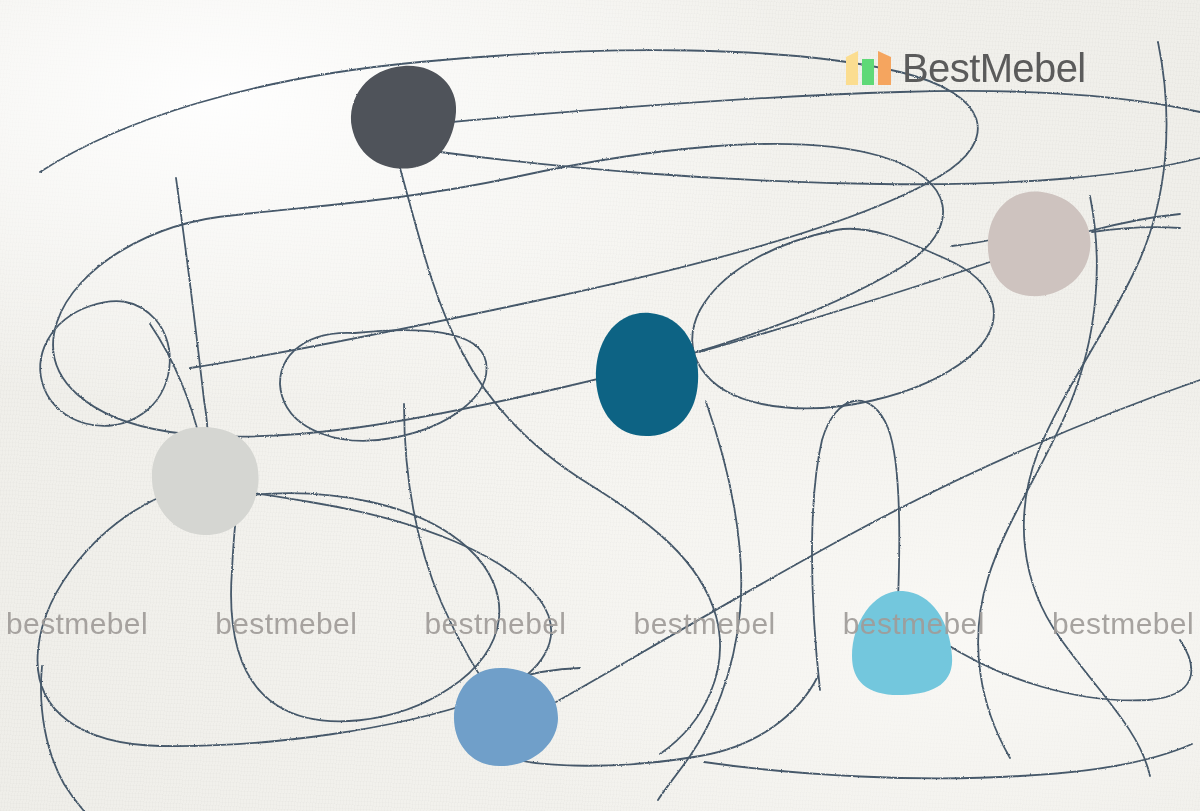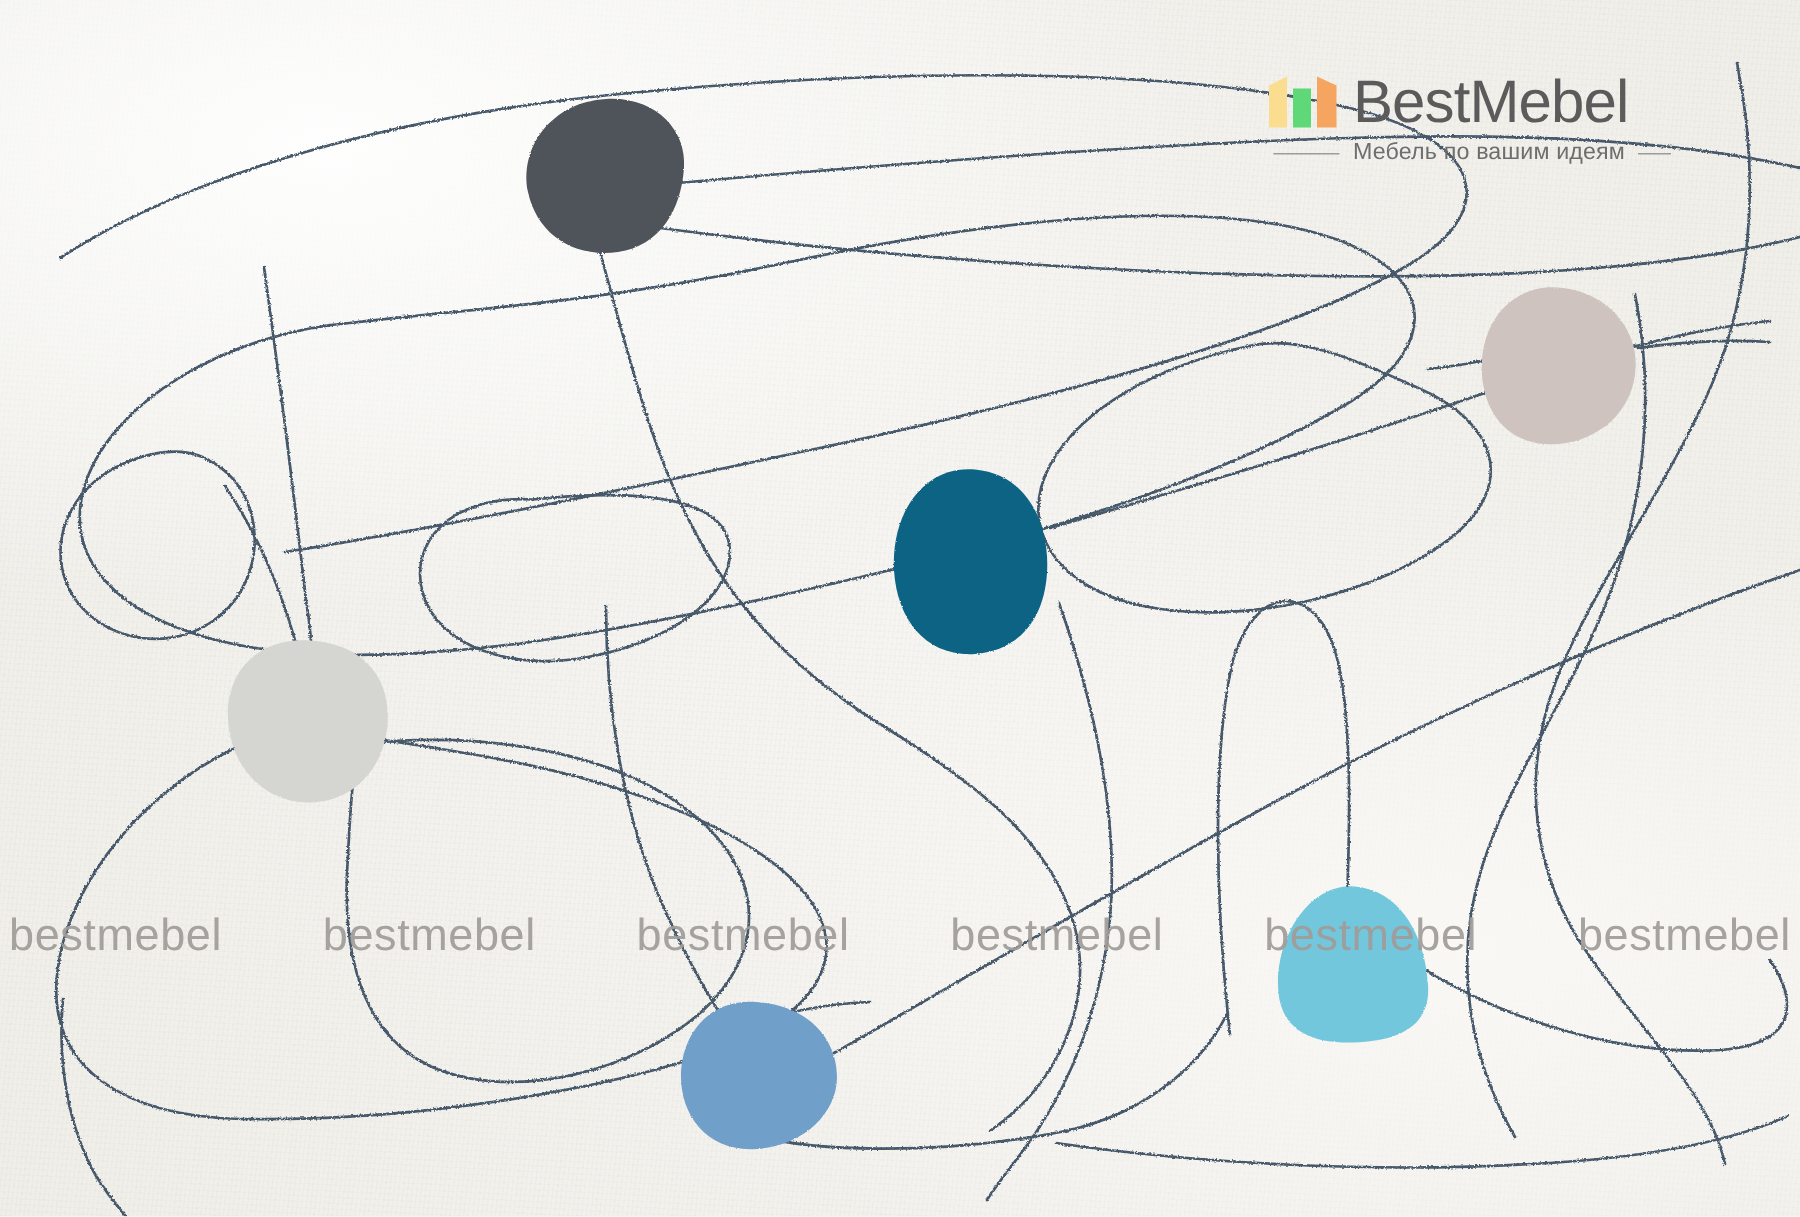--- a/index.html
+++ b/index.html
@@ -218,20 +218,15 @@
 
   <div id="logo">
     <div id="logo-top">
       <svg id="logo-mark" viewBox="0 0 48 40" xmlns="http://www.w3.org/2000/svg">
         <polygon fill="#fbdd90" points="1,9 13,3 13,37 1,37"></polygon>
         <rect fill="#5fd977" x="17" y="11" width="12" height="26"></rect>
         <polygon fill="#f5a55f" points="33,3 46,9 46,37 33,37"></polygon>
       </svg>
       <div id="logo-wordmark">BestMebel</div>
     </div>
-    <div id="logo-tagline-row">
-      <span class="tagline-rule left"></span>
-      <span id="logo-tagline">Мебель по вашим идеям</span>
-      <span class="tagline-rule right"></span>
-    </div>
   </div>
 
 </div>
 
 </body></html>

